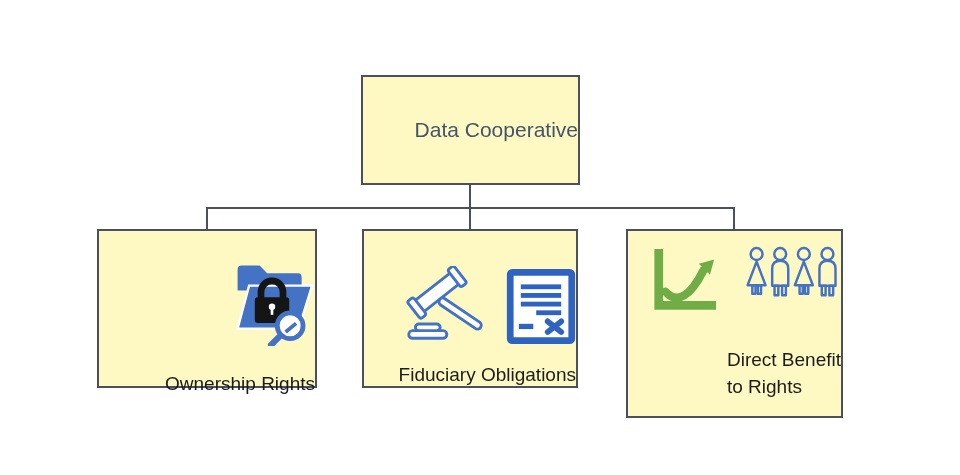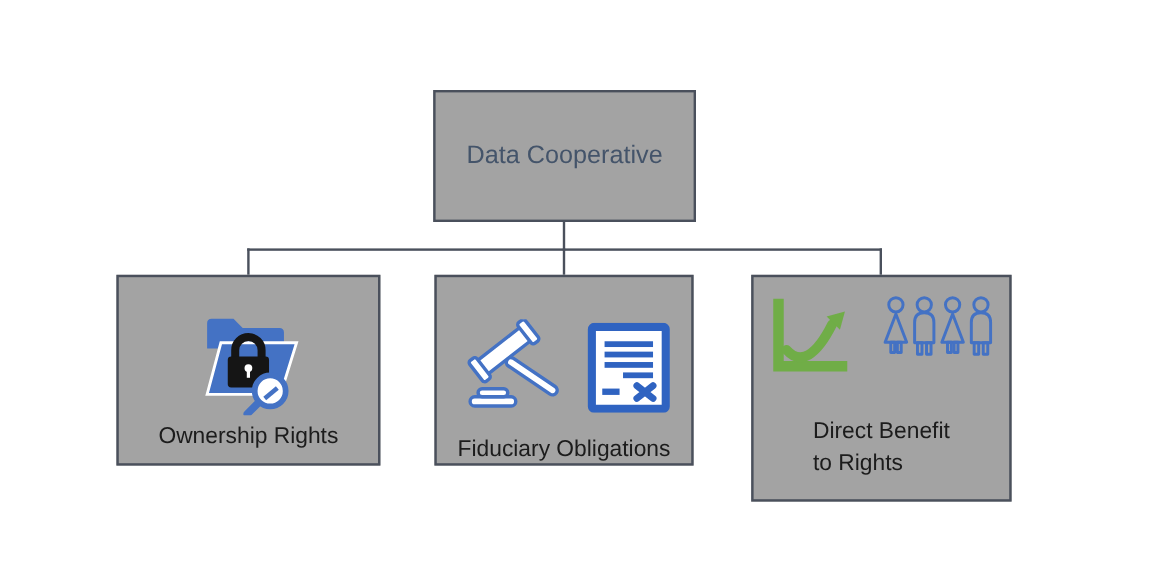--- a/index.html
+++ b/index.html
@@ -1,28 +1,28 @@
 <!DOCTYPE html>
 <html style="--background: #ffffff; --box-border: #4a505c; --connector: #4a505c; --title-text: #44546a; --label-text: #1c1c1c; --icon-blue: #4472c4; --icon-blue-dark: #2f63c1; --icon-green: #70ad47; --lock-black: #151515;"><head>
 <meta charset="utf-8">
 <style>
   html,body{margin:0;padding:0;background:#ffffff;}
   .canvas{
     position:relative;width:960px;height:475px;background:var(--background,#fff);
     font-family:"Liberation Sans",sans-serif;overflow:hidden;
   }
   .node{
-    position:absolute;border:2px solid var(--box-border,#4a505c);background:#a3a3a3;
-    box-sizing:border-box;display:flex;flex-direction:column;align-items:center;
+    position:absolute;border:2px solid var(--box-border,#4a505c);background:#fef9c3;
+    box-sizing:border-box;display:flex;flex-direction:column;align-items:flex-end;
   }
   .root-node{
     left:361px;top:75px;width:219px;height:110px;justify-content:center;
     text-align:center;color:var(--title-text,#44546a);font-size:21px;line-height:1.38;
   }
-  .node1{left:97px;top:229px;width:220px;height:159px;}
+  .node1{left:97px;top:229px;width:220px;height:159px;gap:20px;}
   .node2{left:362px;top:229px;width:216px;height:159px;}
   .node3{left:626px;top:229px;width:217px;height:189px;}
   .icon-row{display:flex;}
   .node1 .icon-row{margin-top:23px;}
   .node2 .icon-row{margin-top:35px;gap:19px;align-items:flex-end;}
   .node3 .icon-row{margin-top:15px;gap:25px;align-items:flex-start;}
   .label{font-size:19px;color:var(--label-text,#1c1c1c);white-space:nowrap;}
   .node1 .label{margin-top:7px;}
   .node2 .label{margin-top:20px;}
   .node3 .label{margin-top:32px;text-align:left;line-height:1.4;}

